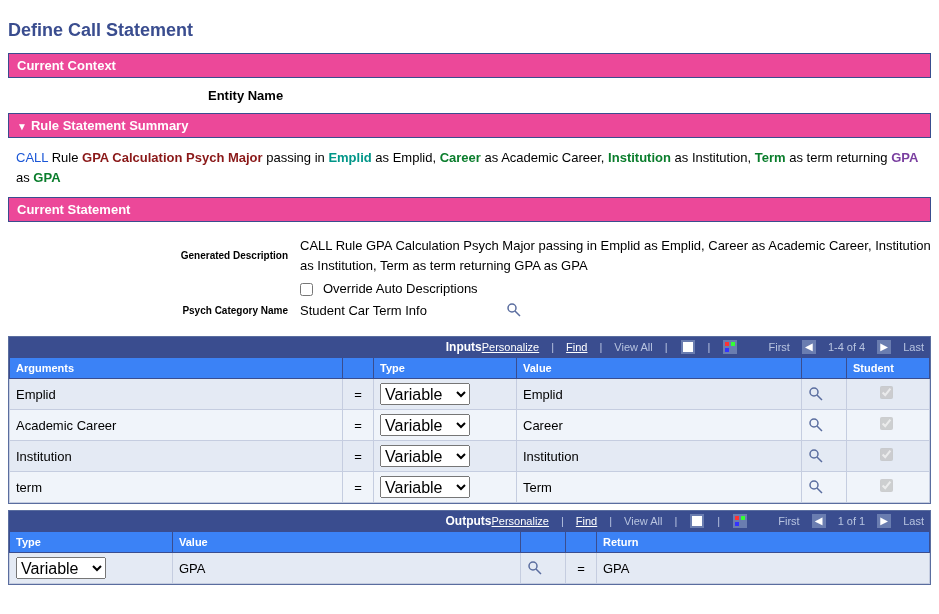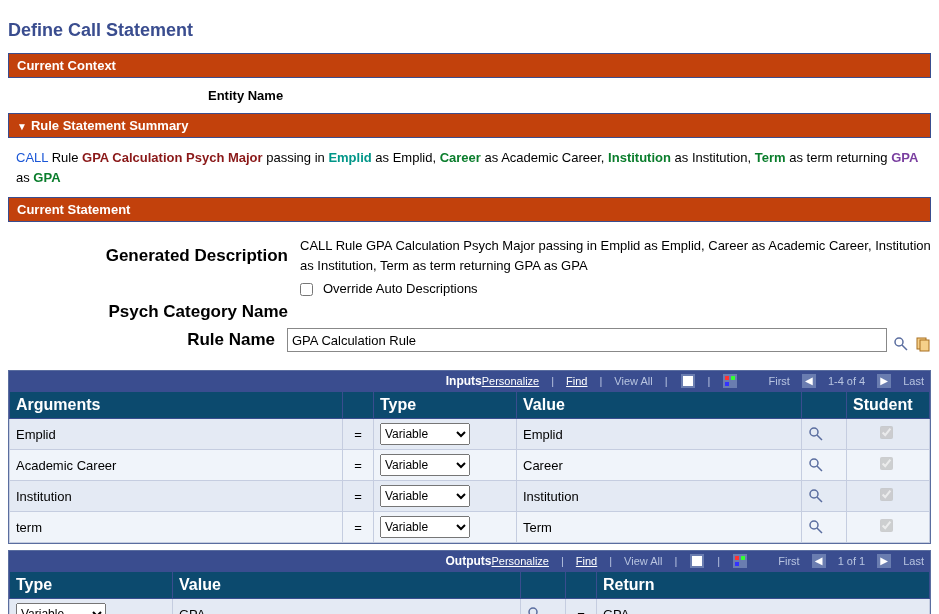--- a/index.html
+++ b/index.html
@@ -12,21 +12,21 @@
     width: 939px;
     box-sizing: border-box;
   }
   .page-title {
     color: #3a4d8f;
     font-size: 18px;
     font-weight: bold;
     margin: 12px 0 12px 0;
   }
   .section-bar {
-    background: #c2410c;
+    background: #ec4899;
     color: #fff;
     font-weight: bold;
     padding: 4px 8px;
     font-size: 13px;
     border: 1px solid #3a4d8f;
   }
   .section-bar .chevron {
     font-size: 10px;
     margin-right: 4px;
   }
@@ -51,21 +51,21 @@
   .form-row {
     display: flex;
     align-items: center;
     margin: 6px 0;
   }
   .form-label {
     width: 280px;
     text-align: right;
     font-weight: bold;
     padding-right: 12px;
-    font-size: 17px;
+    font-size: 10px;
   }
   .form-value {
     flex: 1;
     font-size: 13px;
     display: flex;
     align-items: flex-end;
     gap: 6px;
   }
   .form-value-multiline {
     flex: 1;
@@ -124,38 +124,38 @@
     line-height: 14px;
     text-align: center;
     vertical-align: middle;
     cursor: pointer;
   }
   table.grid {
     width: 100%;
     border-collapse: collapse;
   }
   table.grid th {
-    background: #0c4a6e;
-    color: #fff;
-    font-size: 16px;
+    background: #3b82f6;
+    color: #fff;
+    font-size: 11px;
     font-weight: bold;
     text-align: left;
     padding: 4px 6px;
     border: 1px solid #3a4d8f;
   }
   table.grid td {
     padding: 4px 6px;
     border: 1px solid #c5cde0;
     font-size: 13px;
     vertical-align: middle;
   }
   table.grid tr.odd td { background: #e4eaf4; }
   table.grid tr.even td { background: #f0f4fa; }
   select.type-sel {
-    font-size: 12px;
+    font-size: 16px;
     width: 90px;
     height: 22px;
   }
   .center { text-align: center; }
   .eq { text-align: center; width: 18px; }
   .lookup-icon svg, .prompt-icon svg, .mini-svg svg {
     width: 16px; height: 16px; display: block;
   }
   .lookup-cell { width: 28px; text-align: center; }
   .req-cell { width: 70px; text-align: center; }
@@ -181,35 +181,26 @@
   </div>
   <div class="form-row">
     <div class="form-label"></div>
     <div class="form-value">
       <input type="checkbox" style="">
       <span>Override Auto Descriptions</span>
     </div>
   </div>
   <div class="form-row">
     <div class="form-label">Psych Category Name</div>
-  </div>
-  <div class="form-row">
-    <div class="form-label">Rule Name</div>
     <div class="form-value">
-      <input type="text" class="rule-name" value="GPA Calculation Rule" style="">
+      <span style="min-width:200px;">Student Car Term Info</span>
       <span class="lookup-icon">
         <svg viewBox="0 0 16 16">
             <circle cx="6" cy="6" r="4" fill="none" stroke="#5a6d9f" stroke-width="1.5"></circle>
             <line x1="9" y1="9" x2="14" y2="14" stroke="#5a6d9f" stroke-width="1.5"></line>
-          </svg>
-      </span>
-      <span class="lookup-icon">
-        <svg viewBox="0 0 16 16">
-            <rect x="2" y="2" width="9" height="11" fill="#f6d089" stroke="#a76f20"></rect>
-            <rect x="5" y="4" width="9" height="11" fill="#f6d089" stroke="#a76f20"></rect>
           </svg>
       </span>
     </div>
   </div>
 </div>
 
 <div class="grid-wrap">
   <div class="grid-titlebar">
     <span>Inputs</span>
     <span class="grid-toolbar">

